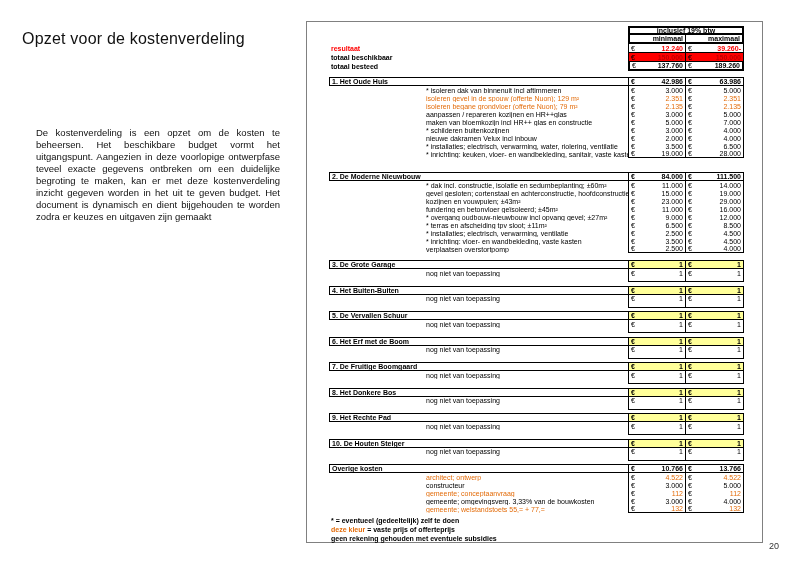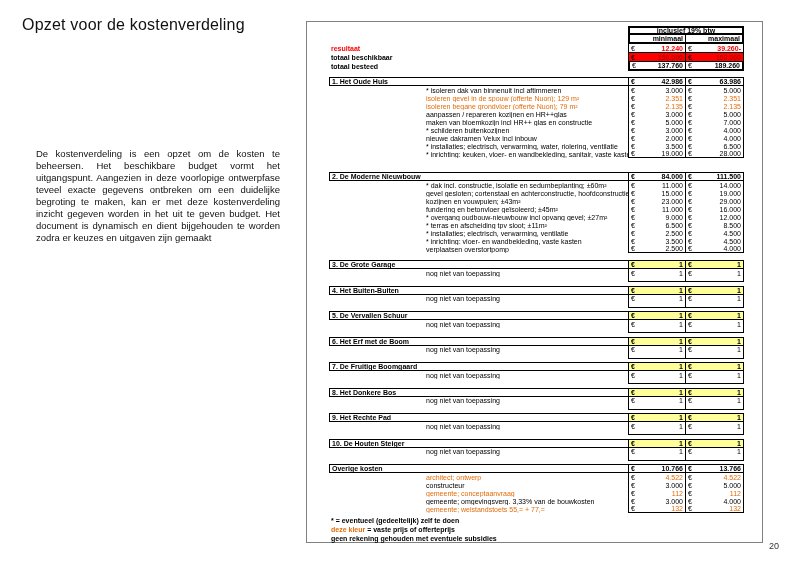--- a/index.html
+++ b/index.html
@@ -1,21 +1,21 @@
 <!DOCTYPE html>
 <html><head>
 <meta charset="utf-8">
 <style>
   html,body{margin:0;padding:0;}
   body{
     width:800px;height:566px;position:relative;background:#ffffff;
     font-family:"Liberation Sans",sans-serif;color:#000;overflow:hidden;
   }
-  .slide-title{position:absolute;left:22px;top:16px;font-size:16px;letter-spacing:.2px;color:#111;}
-  .body-text{position:absolute;left:36px;top:127px;width:244px;font-size:9.5px;line-height:12px;text-align:justify;color:#111;margin-top:21px;}
+  .slide-title{position:absolute;left:22px;top:30px;font-size:16px;letter-spacing:.2px;color:#111;}
+  .body-text{position:absolute;left:36px;top:127px;width:244px;font-size:9.5px;line-height:12px;text-align:justify;color:#111;}
   .pageno{position:absolute;left:769px;top:541px;font-size:9px;color:#333;}
 
   .panel{position:absolute;left:306px;top:21px;width:457px;height:522px;border:1px solid #808080;background:#fff;box-sizing:border-box;}
   .tbl{position:absolute;left:22px;top:4px;width:415px;}
 
   .trow{display:flex;width:415px;}
   .h9{height:9px}.h8{height:8px}.h5{height:5px}
   .tlabel{flex:0 0 299px;box-sizing:border-box;display:flex;align-items:center;font-size:7px;line-height:7px;white-space:nowrap;overflow:hidden;padding-left:2px;}
   .indent{padding-left:97px;}
   .mc{flex:0 0 58px;box-sizing:border-box;display:flex;justify-content:space-between;align-items:center;font-size:7px;line-height:7px;padding:0 2px;white-space:nowrap;overflow:hidden;}

